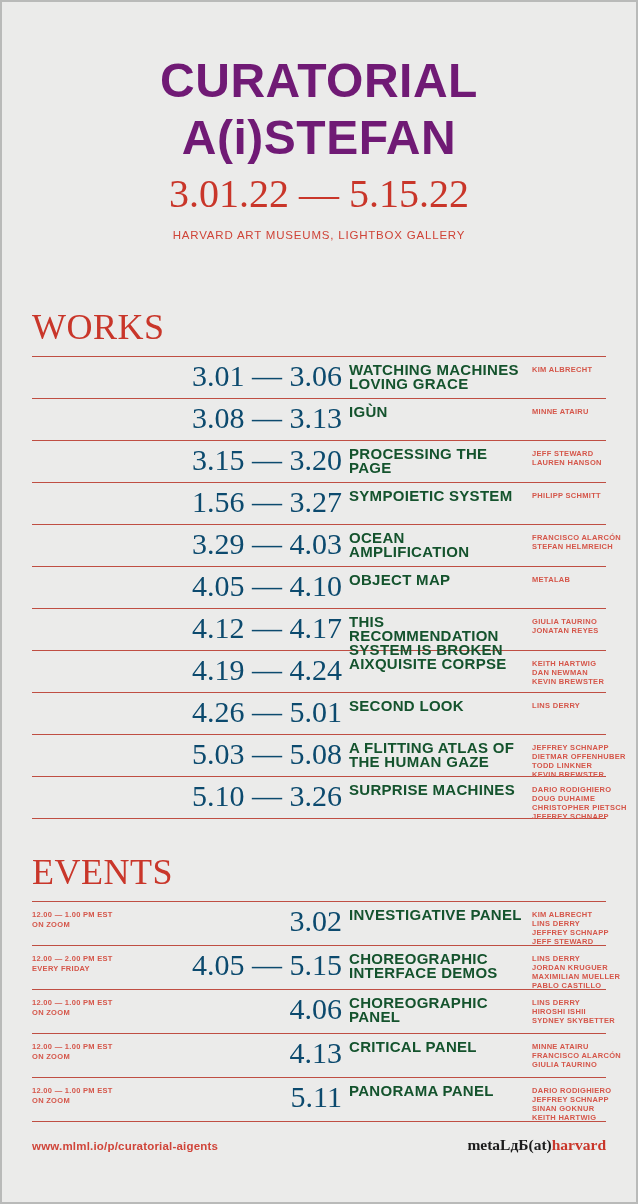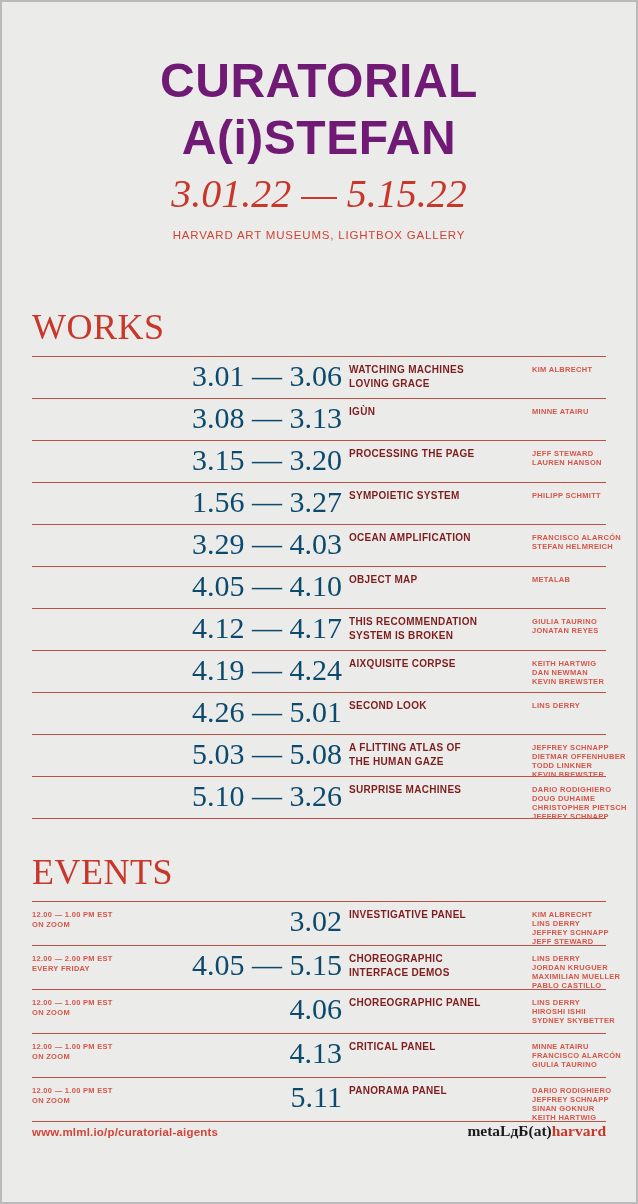--- a/index.html
+++ b/index.html
@@ -14,21 +14,20 @@
   }
   
   .header { text-align:center; padding-top:50px; }
   .big-title {
     color:#701a75;
     font-size:48px; line-height:57px;
     font-weight:bold; letter-spacing:0.5px;
   }
   .date-range {
     font-family:"Liberation Serif", serif;
-    font-style:italic;
     font-size:40px; line-height:44px;
     margin-top:6px;
     color:#c9362a;
     text-align:center;
   }
   .venue {
     margin-top:12px;
     font-size:11.5px; line-height:14px;
     letter-spacing:0.8px;
     color:#cf4337;
@@ -52,41 +51,42 @@
   .r-dates {
     position:absolute; left:0; top:2px; width:310px;
     text-align:right;
     font-family:"Liberation Serif", serif;
     font-size:30px; line-height:34px;
     color:#0c4a6e;
     white-space:nowrap;
   }
   .r-title {
     position:absolute; left:317px; top:6px; width:175px;
-    font-size:10px; line-height:14px;
+    font-size:15px; line-height:14px;
     font-weight:bold; letter-spacing:0.3px;
-    color:#7f1d1d;
+    color:#14532d;
     white-space:pre-line;
   }
   .r-credits {
     position:absolute; left:500px; top:8px; width:108px;
     font-size:7.5px; line-height:9px;
     font-weight:bold; letter-spacing:0.3px;
     color:#d5564a;
     white-space:pre-line;
   }
   .r-schedule {
     position:absolute; left:0; top:8px; width:140px;
     font-size:7.5px; line-height:10px;
     font-weight:bold; letter-spacing:0.3px;
     color:#d5564a;
     white-space:pre-line;
   }
   
   .footer {
+    margin-top:14px;
     padding:0 30px;
     display:flex; justify-content:space-between; align-items:baseline;
   }
   .footer-url {
     font-size:11.5px; font-weight:bold; letter-spacing:0.2px;
     color:#d0453a;
   }
   .footer-logo {
     font-family:"Liberation Serif", serif;
     font-weight:bold; font-size:15.5px;

